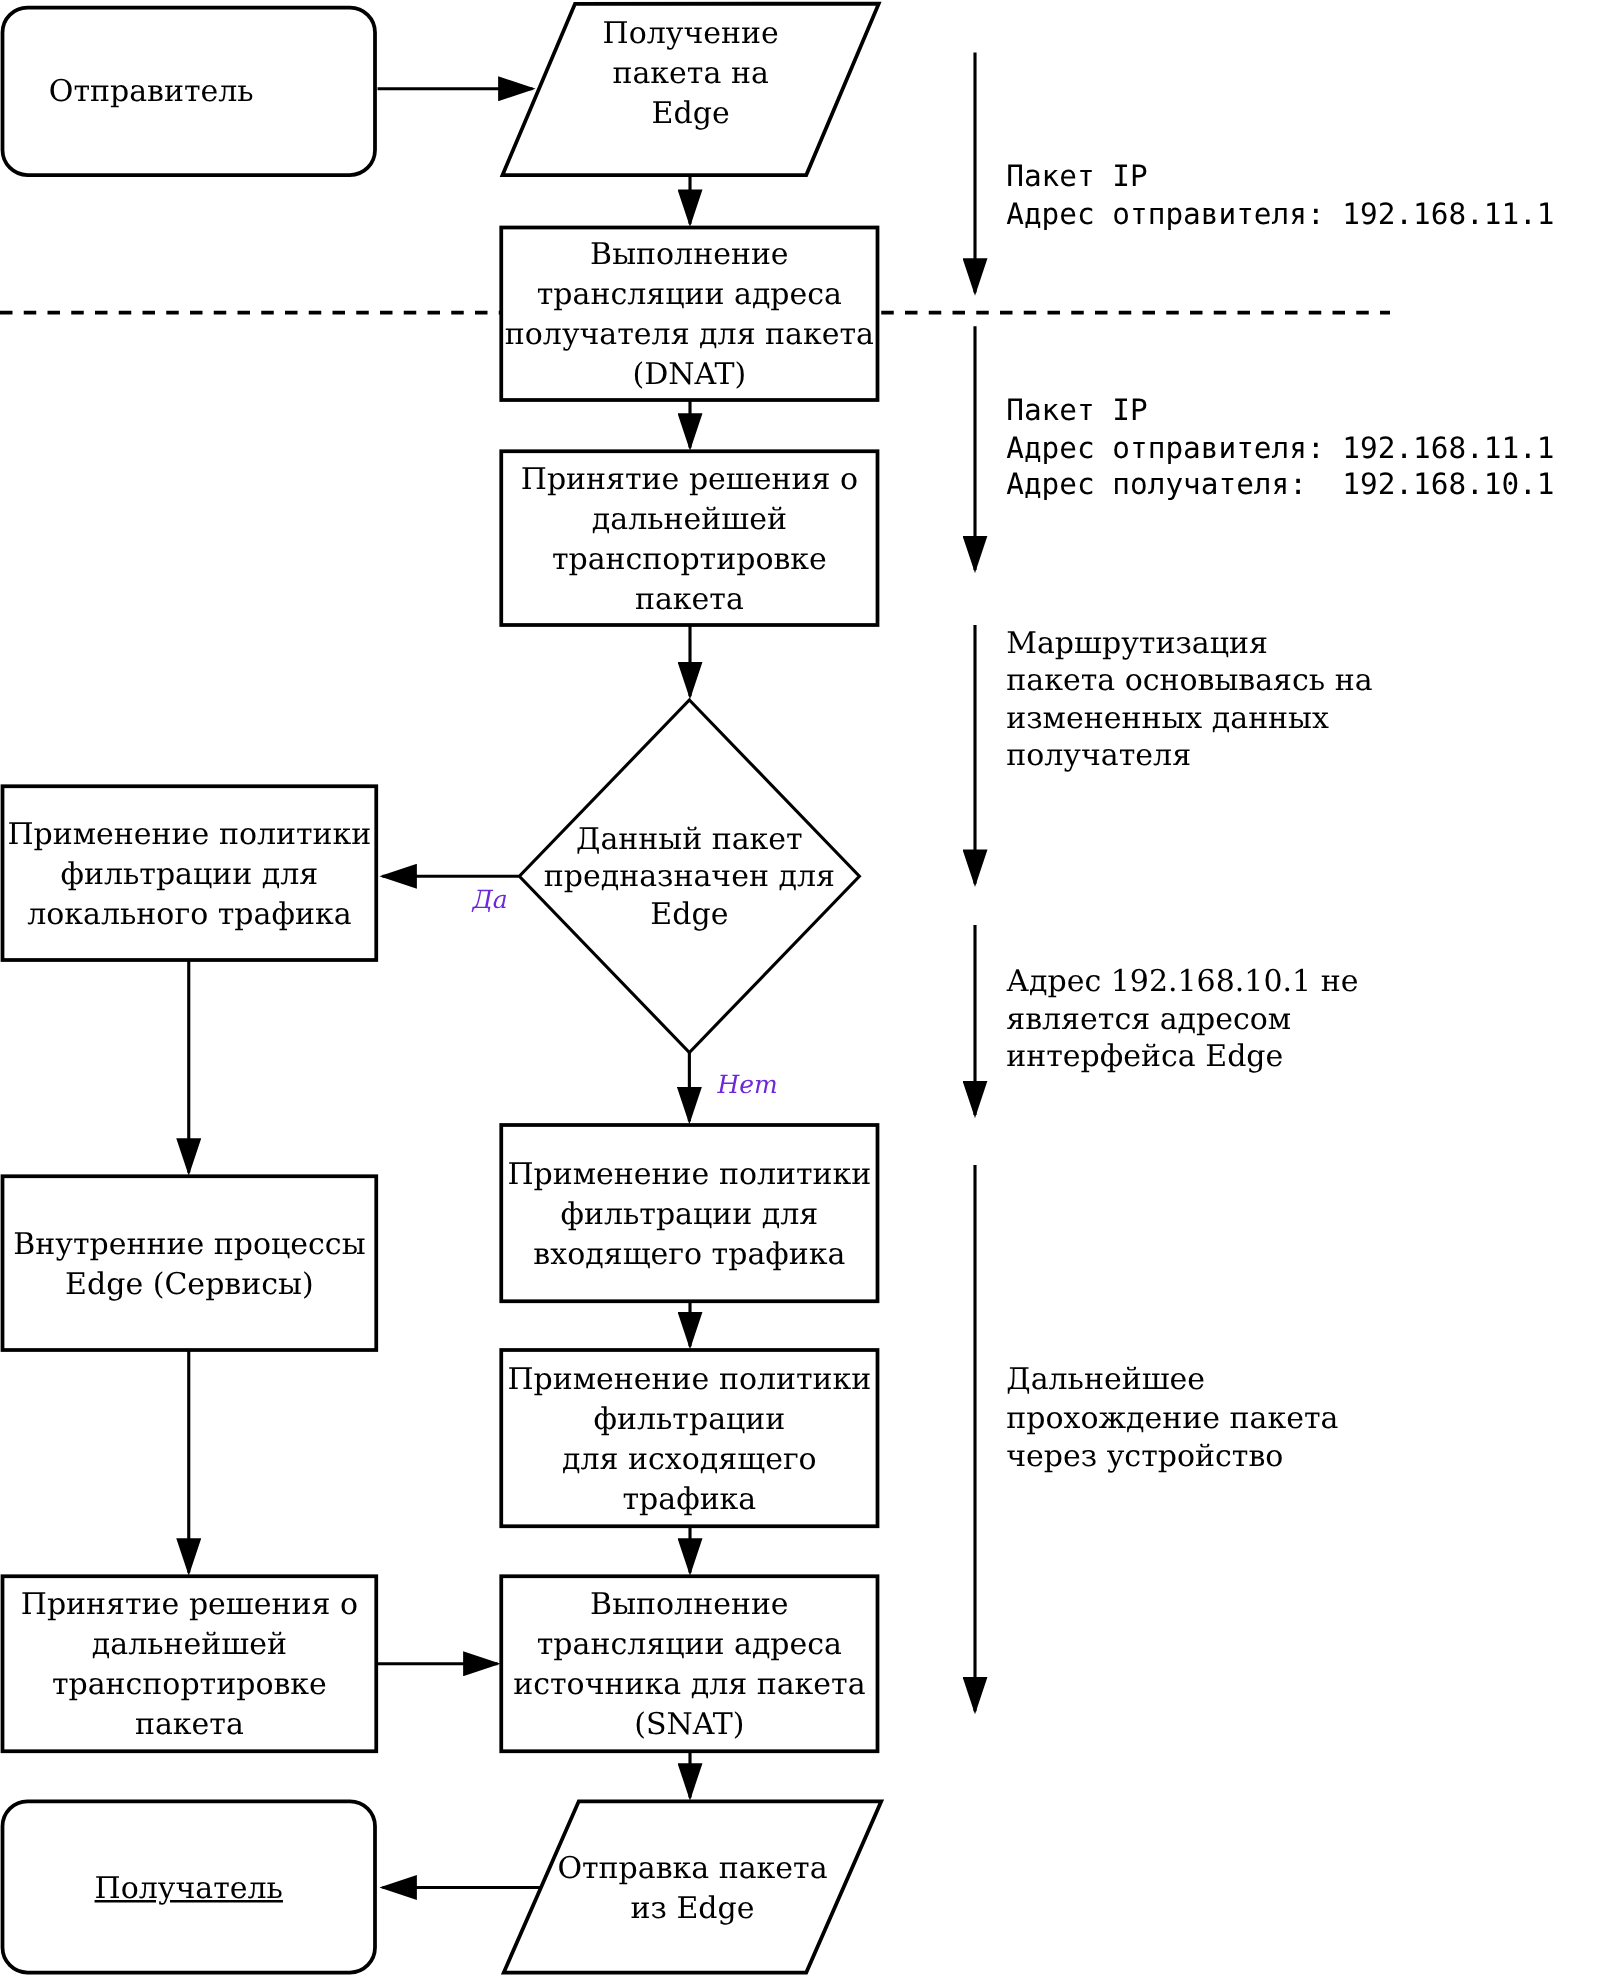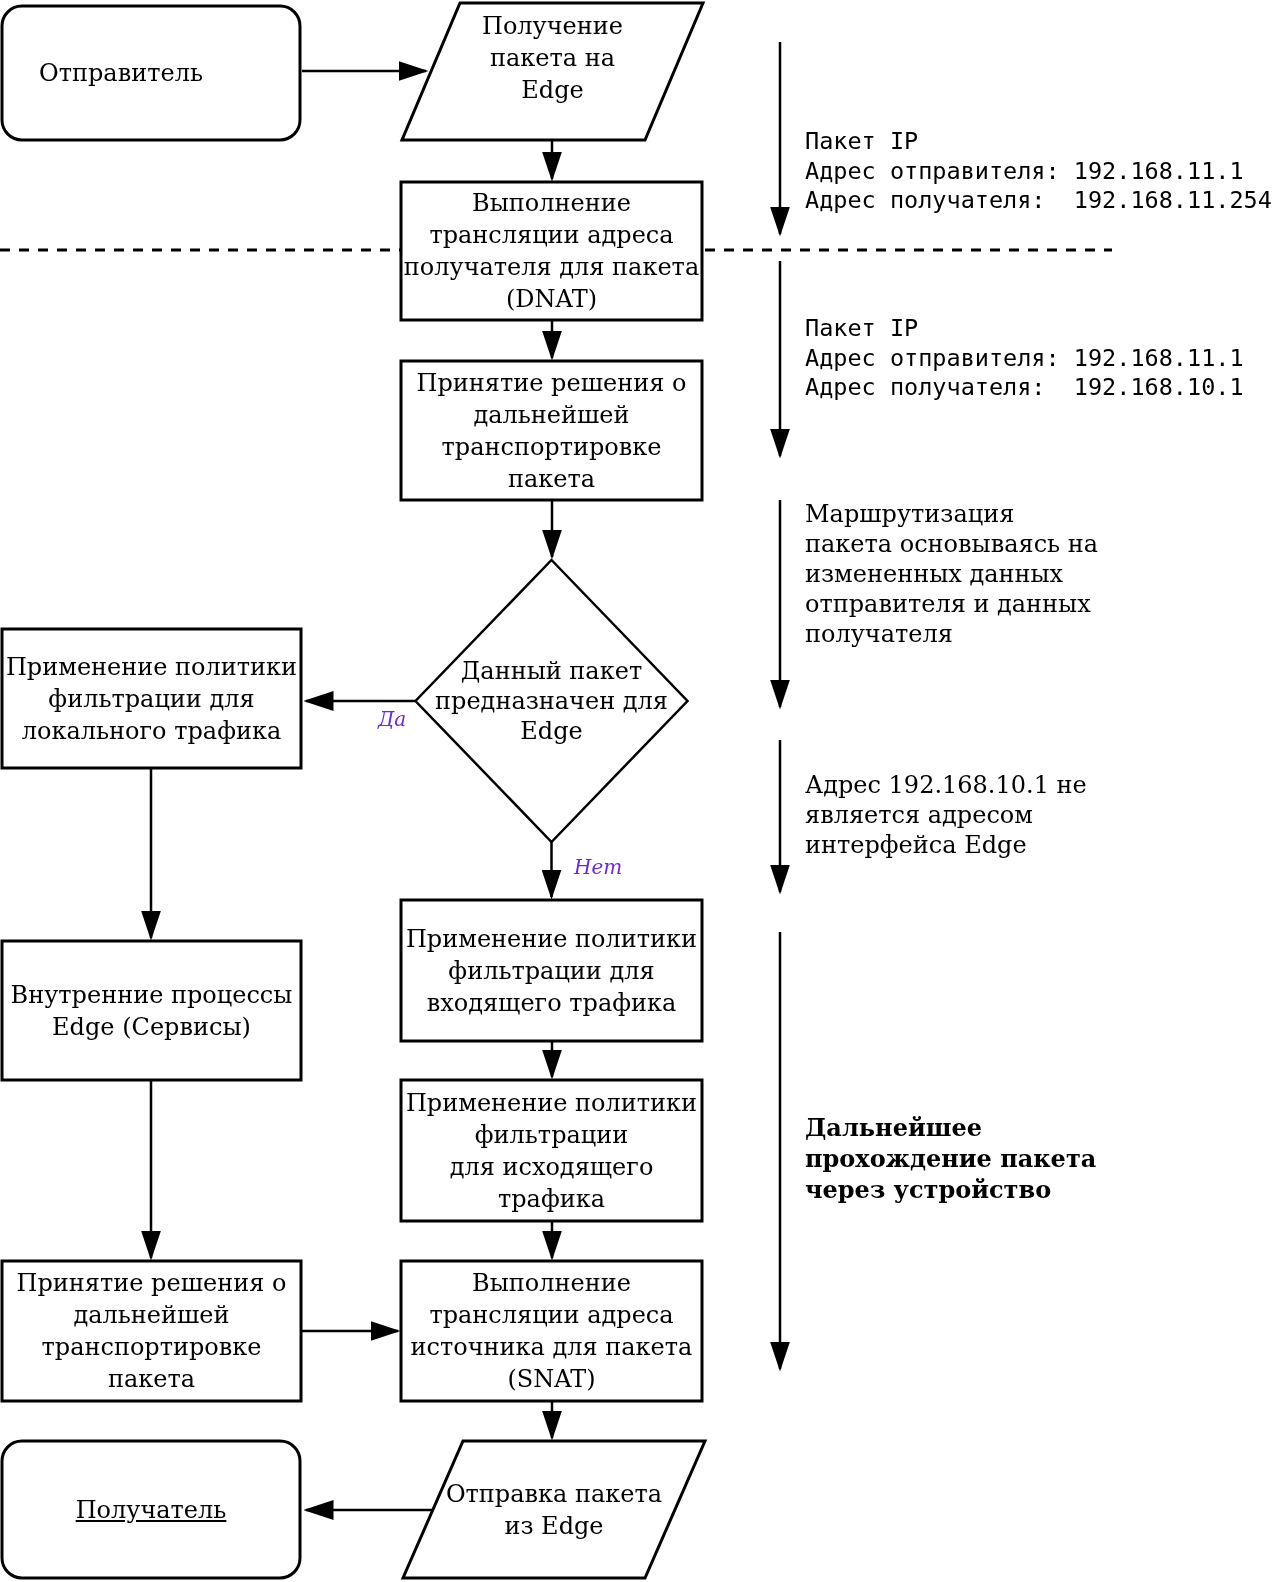--- a/index.html
+++ b/index.html
@@ -185,42 +185,40 @@
     <div>Отправка пакета</div>
     <div>из Edge</div>
   </div>
 
   <div class="branch-label" style="left:378px; top:704px;">Да</div>
   <div class="branch-label" style="left:574px; top:822px;margin-top:30px;">Нет</div>
 
   <div class="annot mono" style="top:127px;">
     <div>Пакет IP</div>
     <div>Адрес отправителя: 192.168.11.1</div>
-    <div>Адрес получателя:  192.168.11.254</div>
   </div>
 
   <div class="annot mono" style="top:314px;">
     <div>Пакет IP</div>
     <div>Адрес отправителя: 192.168.11.1</div>
     <div>Адрес получателя:  192.168.10.1</div>
   </div>
 
   <div class="annot serif" style="top:499px;">
     <div>Маршрутизация</div>
     <div>пакета основываясь на</div>
     <div>измененных данных</div>
-    <div>отправителя и данных</div>
     <div>получателя</div>
   </div>
 
   <div class="annot serif" style="top:770px;">
     <div>Адрес 192.168.10.1 не</div>
     <div>является адресом</div>
     <div>интерфейса Edge</div>
   </div>
 
-  <div class="annot serif wide" style="top:1112px;font-weight:bold;">
+  <div class="annot serif wide" style="top:1088px;">
     <div>Дальнейшее</div>
     <div>прохождение пакета</div>
     <div>через устройство</div>
   </div>
 
 </div>
 
 </body></html>

